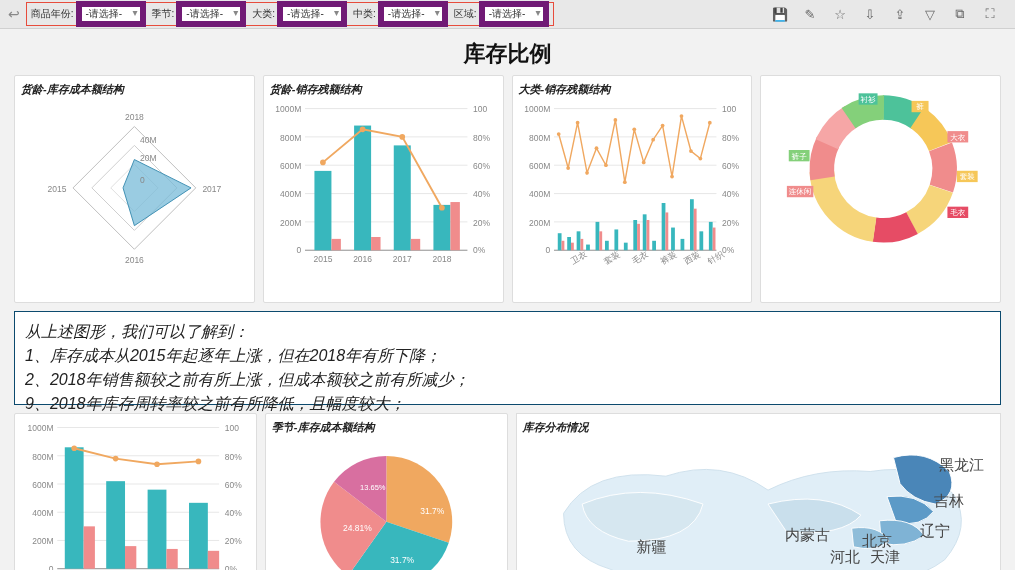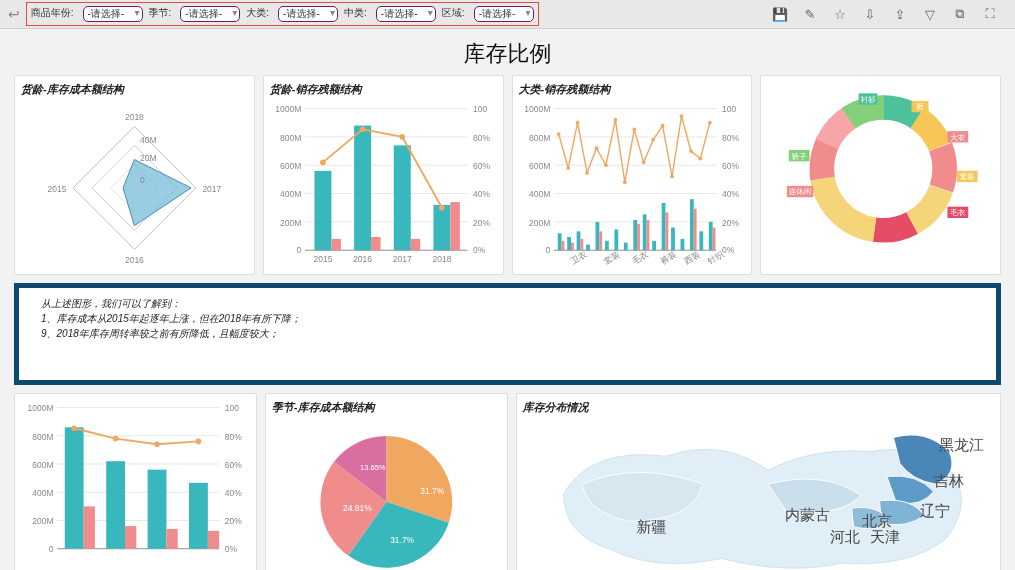--- a/index.html
+++ b/index.html
@@ -1,28 +1,28 @@
 <!DOCTYPE html>
 <html><head>
 <meta charset="utf-8">
 <style>
 html,body{margin:0;padding:0;font-family:"Microsoft YaHei",Arial,sans-serif;background:#f2f2f2;font-size:11px;color:#333}
 .topbar{height:28px;background:#e8e8e8;border-bottom:1px solid #d0d0d0;display:flex;align-items:center;padding:0 8px;gap:0}
 .filter-box{border:1px solid #e74c3c;height:20px;padding:1px 2px;display:flex;align-items:center;gap:2px}
-.filter{display:flex;align-items:flex-start;gap:9px;font-size:10px;color:#333;padding:0 2px}
-.filter-sel{background:#fff;border:1px solid #701a75;border-radius:5px;padding:0 10px 0 4px;font-size:10px;position:relative;min-width:44px}
+.filter{display:flex;align-items:center;gap:2px;font-size:10px;color:#333;padding:0 2px}
+.filter-sel{background:#fff;border:6px solid #701a75;border-radius:0;padding:0 10px 0 4px;font-size:10px;position:relative;min-width:44px}
 .filter-sel:after{content:"▾";position:absolute;right:2px;top:0;color:#888}
 .icons{margin-left:auto;display:flex;gap:16px;padding-right:10px}
 .icon{width:14px;height:14px;display:flex;align-items:center;justify-content:center;color:#666;font-size:13px}
-.page-title{text-align:center;font-size:22px;font-weight:normal;padding:10px 0 6px;color:#111}
+.page-title{text-align:center;font-size:22px;font-weight:bold;padding:10px 0 6px;color:#111}
 .grid{display:grid;grid-template-columns:repeat(4,1fr);gap:8px;padding:0 14px 8px}
-.card{background:#fff;border:1px solid #ddd;border-radius:2px;padding:6px 6px 4px;position:relative;height:200px;box-sizing:border-box}
+.card{background:#fff;border:1px solid #ddd;border-radius:2px;padding:6px 6px 4px;position:relative;height:228px;box-sizing:border-box}
 .card-title{font-size:11px;font-weight:bold;font-style:italic;color:#222;margin-bottom:4px}
 .chart{width:100%;height:170px}
-.notes-card{grid-column:1/4;background:#fff;border:5px solid #0c4a6e;height:76px;padding:8px 22px;font-size:10px;font-style:italic;line-height:1.5;color:#222}
+.notes-card{grid-column:1/4;background:#fff;border:1px solid #0c4a6e;height:76px;padding:8px 10px;font-size:16px;font-style:italic;line-height:1.5;color:#222}
 .row2{display:grid;grid-template-columns:1fr 1fr 2fr;gap:8px;padding:0 14px 10px}
 .card2{background:#fff;border:1px solid #ddd;border-radius:2px;padding:6px;height:190px;box-sizing:border-box}
 .map-card{background:#fff;border:1px solid #ddd;padding:6px;height:190px;box-sizing:border-box;position:relative;overflow:hidden}
 .tick-text{font-size:9px;fill:#888}
 .axis{stroke:#888;stroke-width:1}
 .grid-line{stroke:#e5e5e5;stroke-width:1}
 .back-btn{color:#888;font-size:14px;margin-right:6px}
 .map-label{position:absolute;font-size:15px;color:#444}
 </style>
 </head>
@@ -244,20 +244,21 @@
           <text x="29" y="81" text-anchor="middle">裤子</text>
       </g>
     </svg>
   </div>
 </div>
 
 <div style="padding:0 14px 8px">
   <div class="notes-card">
     <div>从上述图形，我们可以了解到：</div>
     <div>1、库存成本从2015年起逐年上涨，但在2018年有所下降；</div>
+    <div>2、2018年销售额较之前有所上涨，但成本额较之前有所减少；</div>
     <div>9、2018年库存周转率较之前有所降低，且幅度较大；</div>
   </div>
 </div>
 
 <div class="row2">
 
   <div class="card2">
     <svg class="chart" style="height:160px" viewBox="0 0 230 170">
       <g transform="translate(32,8)">
         <line class="axis" x1="0" y1="150" x2="172" y2="150"></line>

